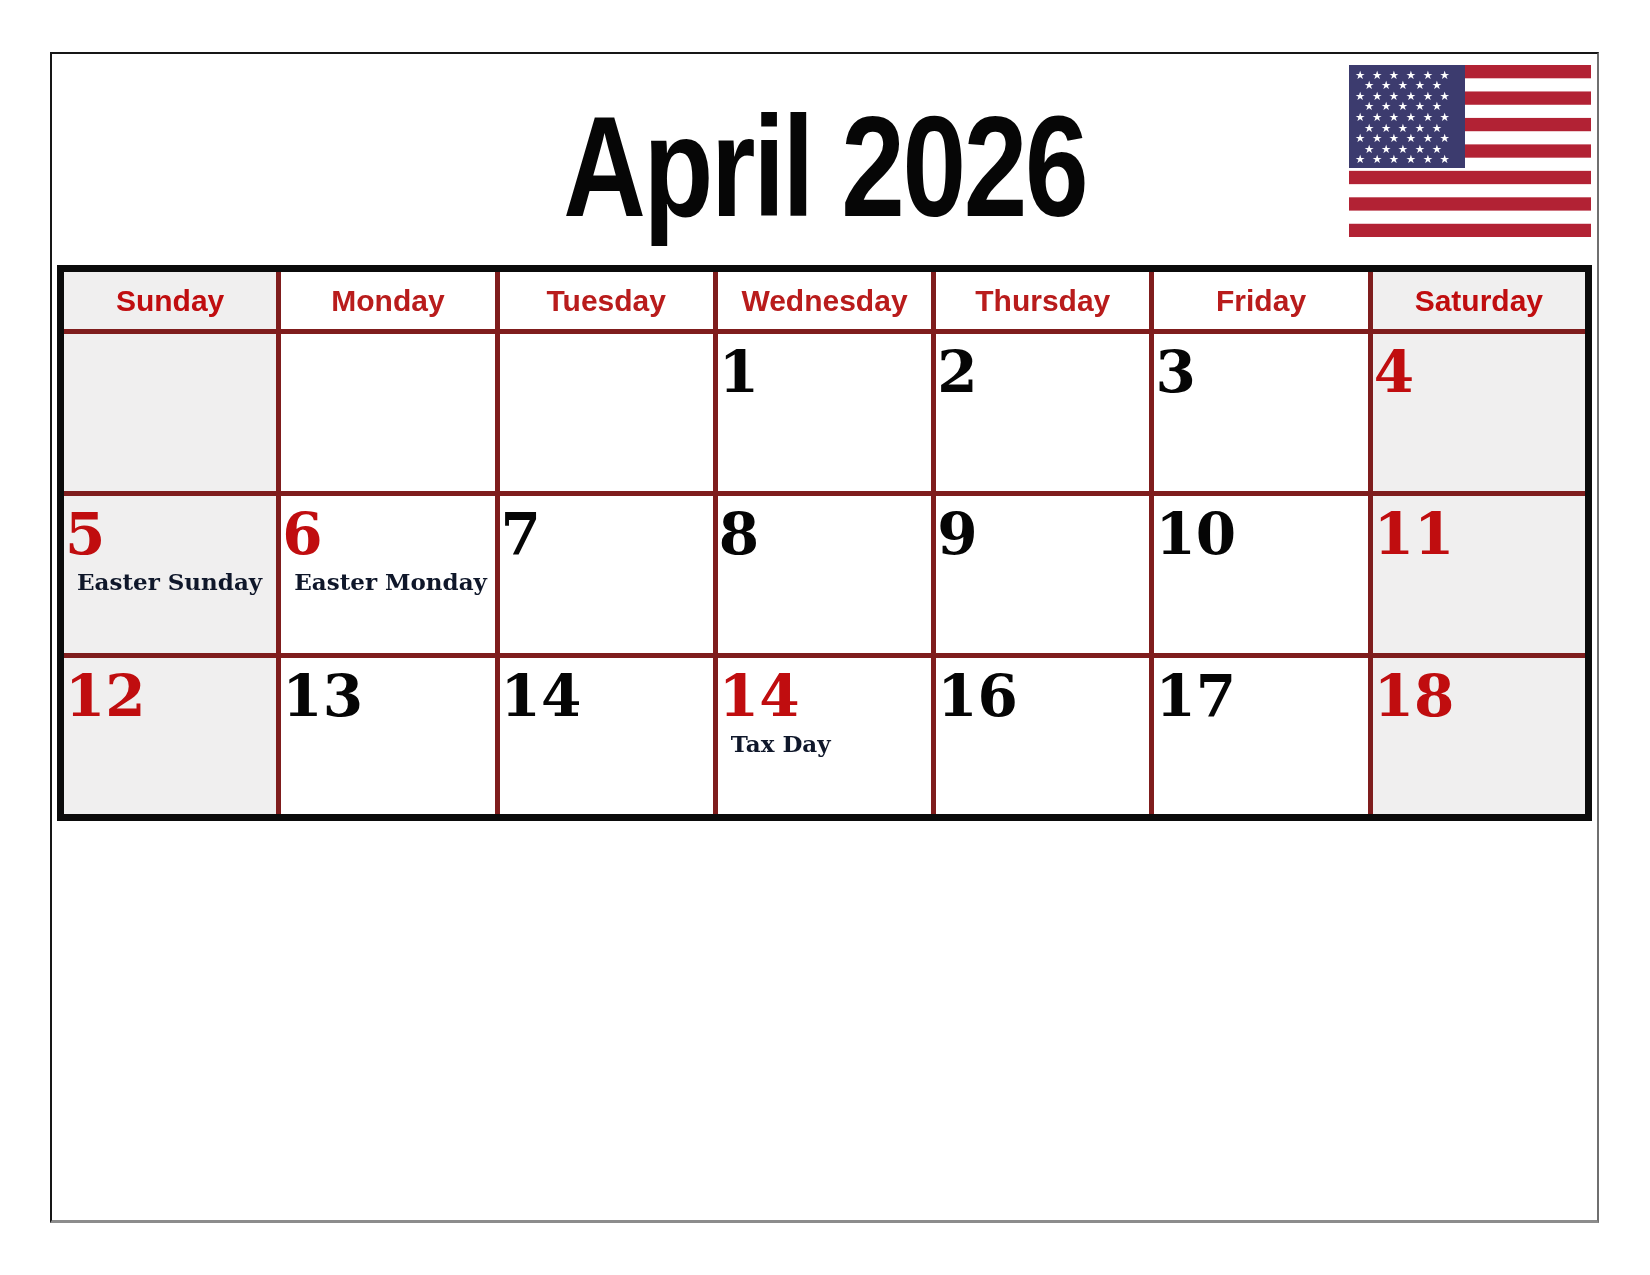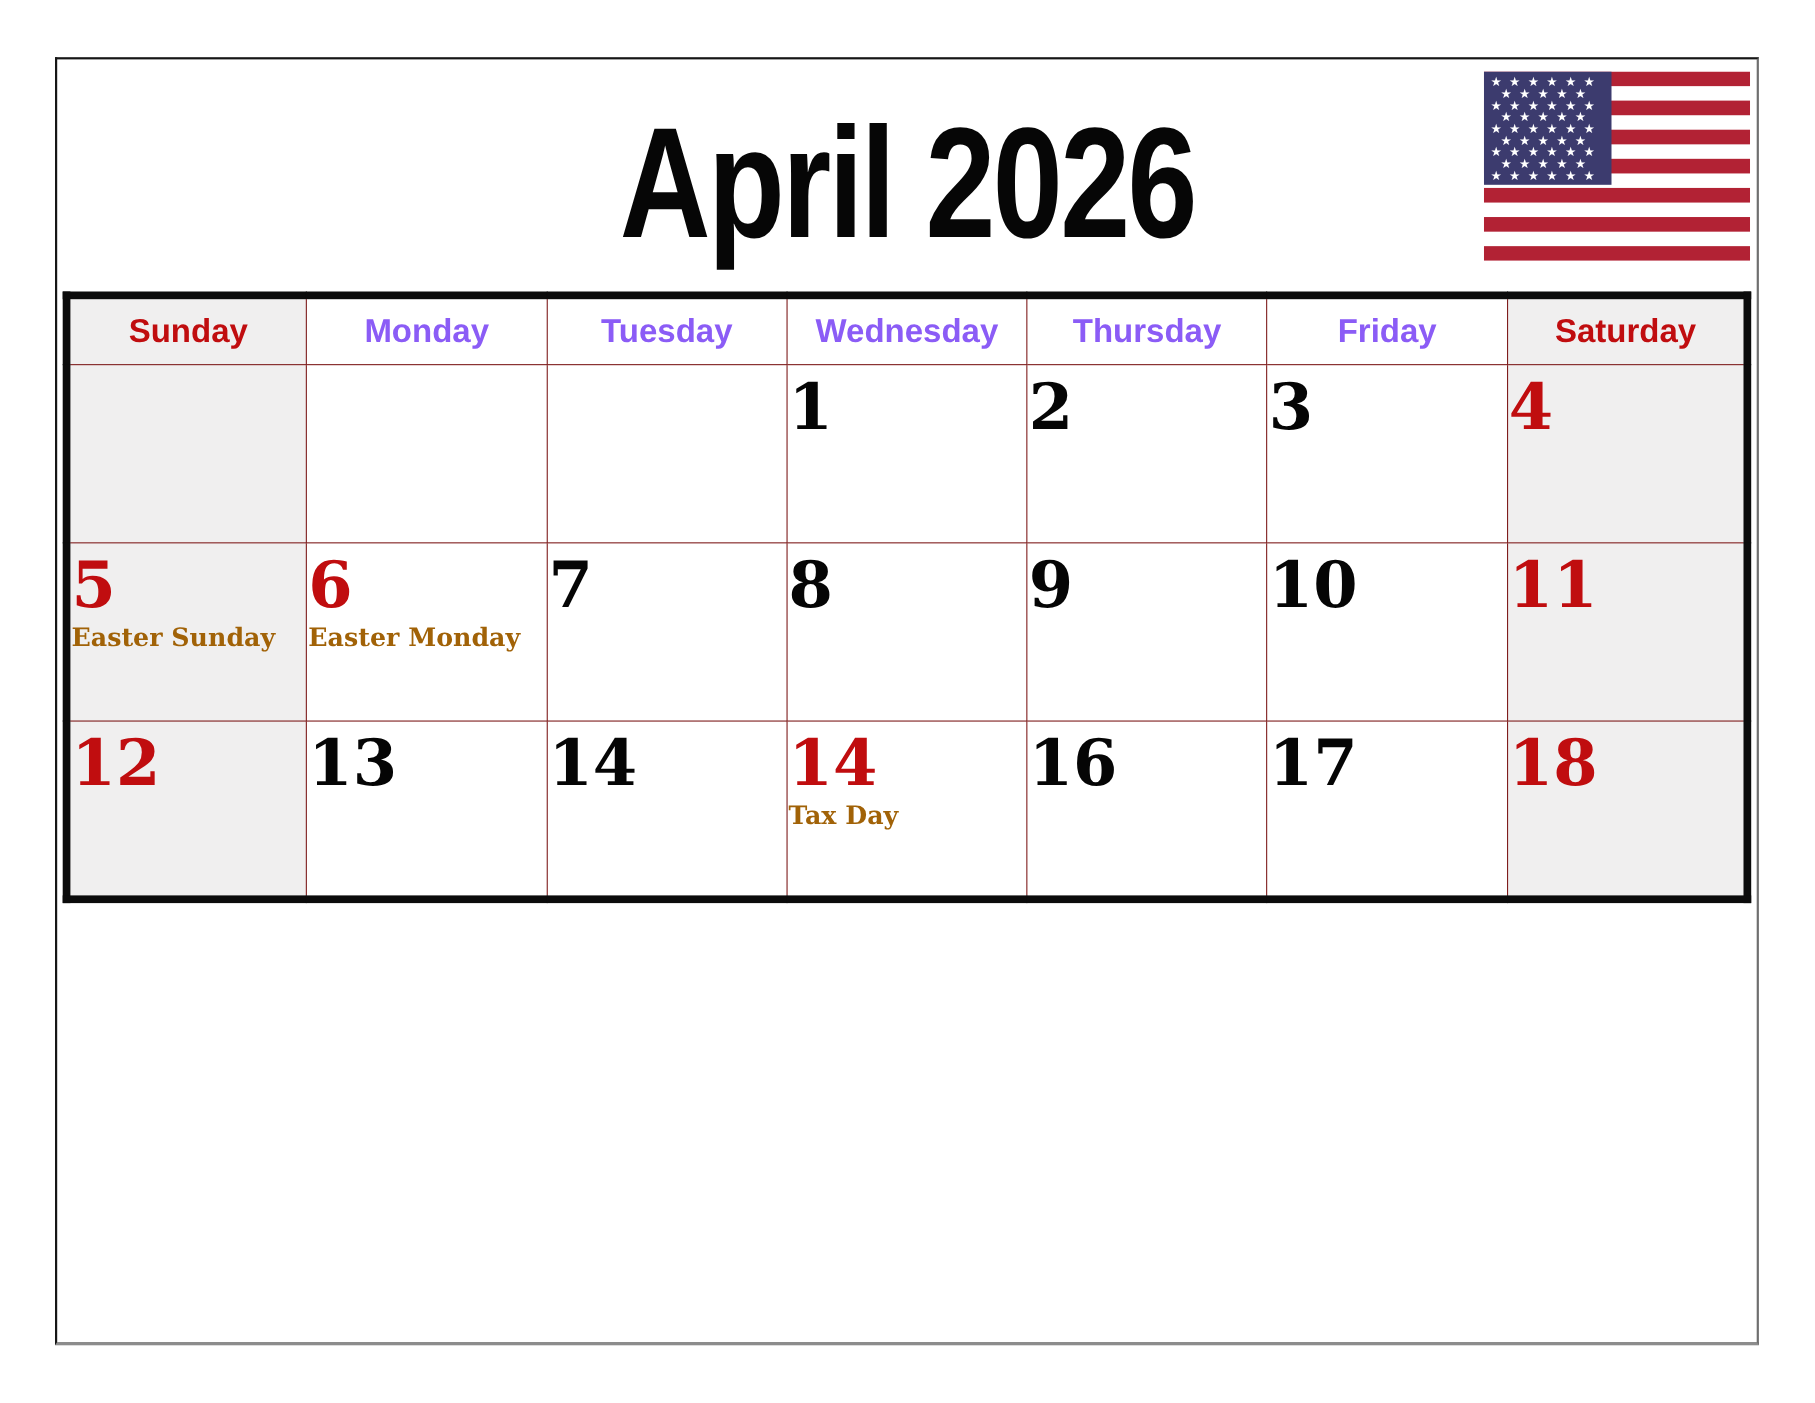--- a/index.html
+++ b/index.html
@@ -56,28 +56,28 @@
   }
   
   table.cal {
     width: 1535px;
     margin: 0 auto;
     border-collapse: collapse;
     table-layout: fixed;
     border: 7px solid #0b0b0b;
   }
   .cal th, .cal td {
-    border: 1px solid #7f1d1d;
+    border: 5px solid #7f1d1d;
     background: #ffffff;
   }
   .cal th {
     height: 63px;
     font-size: 30px;
     font-weight: bold;
-    color: #8b5cf6;
+    color: #b91c1c;
     padding: 0;
   }
   .cal td {
     height: 162px;
     vertical-align: top;
     padding-top: 4px;
   }
   .wknd { background: #F0EFEF !important; }
   .red  { color: #C00D0F !important; }
   .num {
@@ -85,22 +85,23 @@
     font-weight: bold;
     font-size: 58px;
     line-height: 1.18;
     color: #050505;
   }
   .holiday {
     font-family: "DejaVu Serif", serif;
     font-weight: bold;
     font-size: 23px;
     line-height: 1.1;
-    color: #a16207;
+    color: #0f172a;
     margin-top: 1px;
+    margin-left: 12px;
   }
   
   .cal-footer {
     height: 45px;
     display: flex; align-items: center; justify-content: center;
   }
   .cal-footer a {
     font-family: "DejaVu Sans", sans-serif;
     font-size: 27px;
     color: #1515D2;

